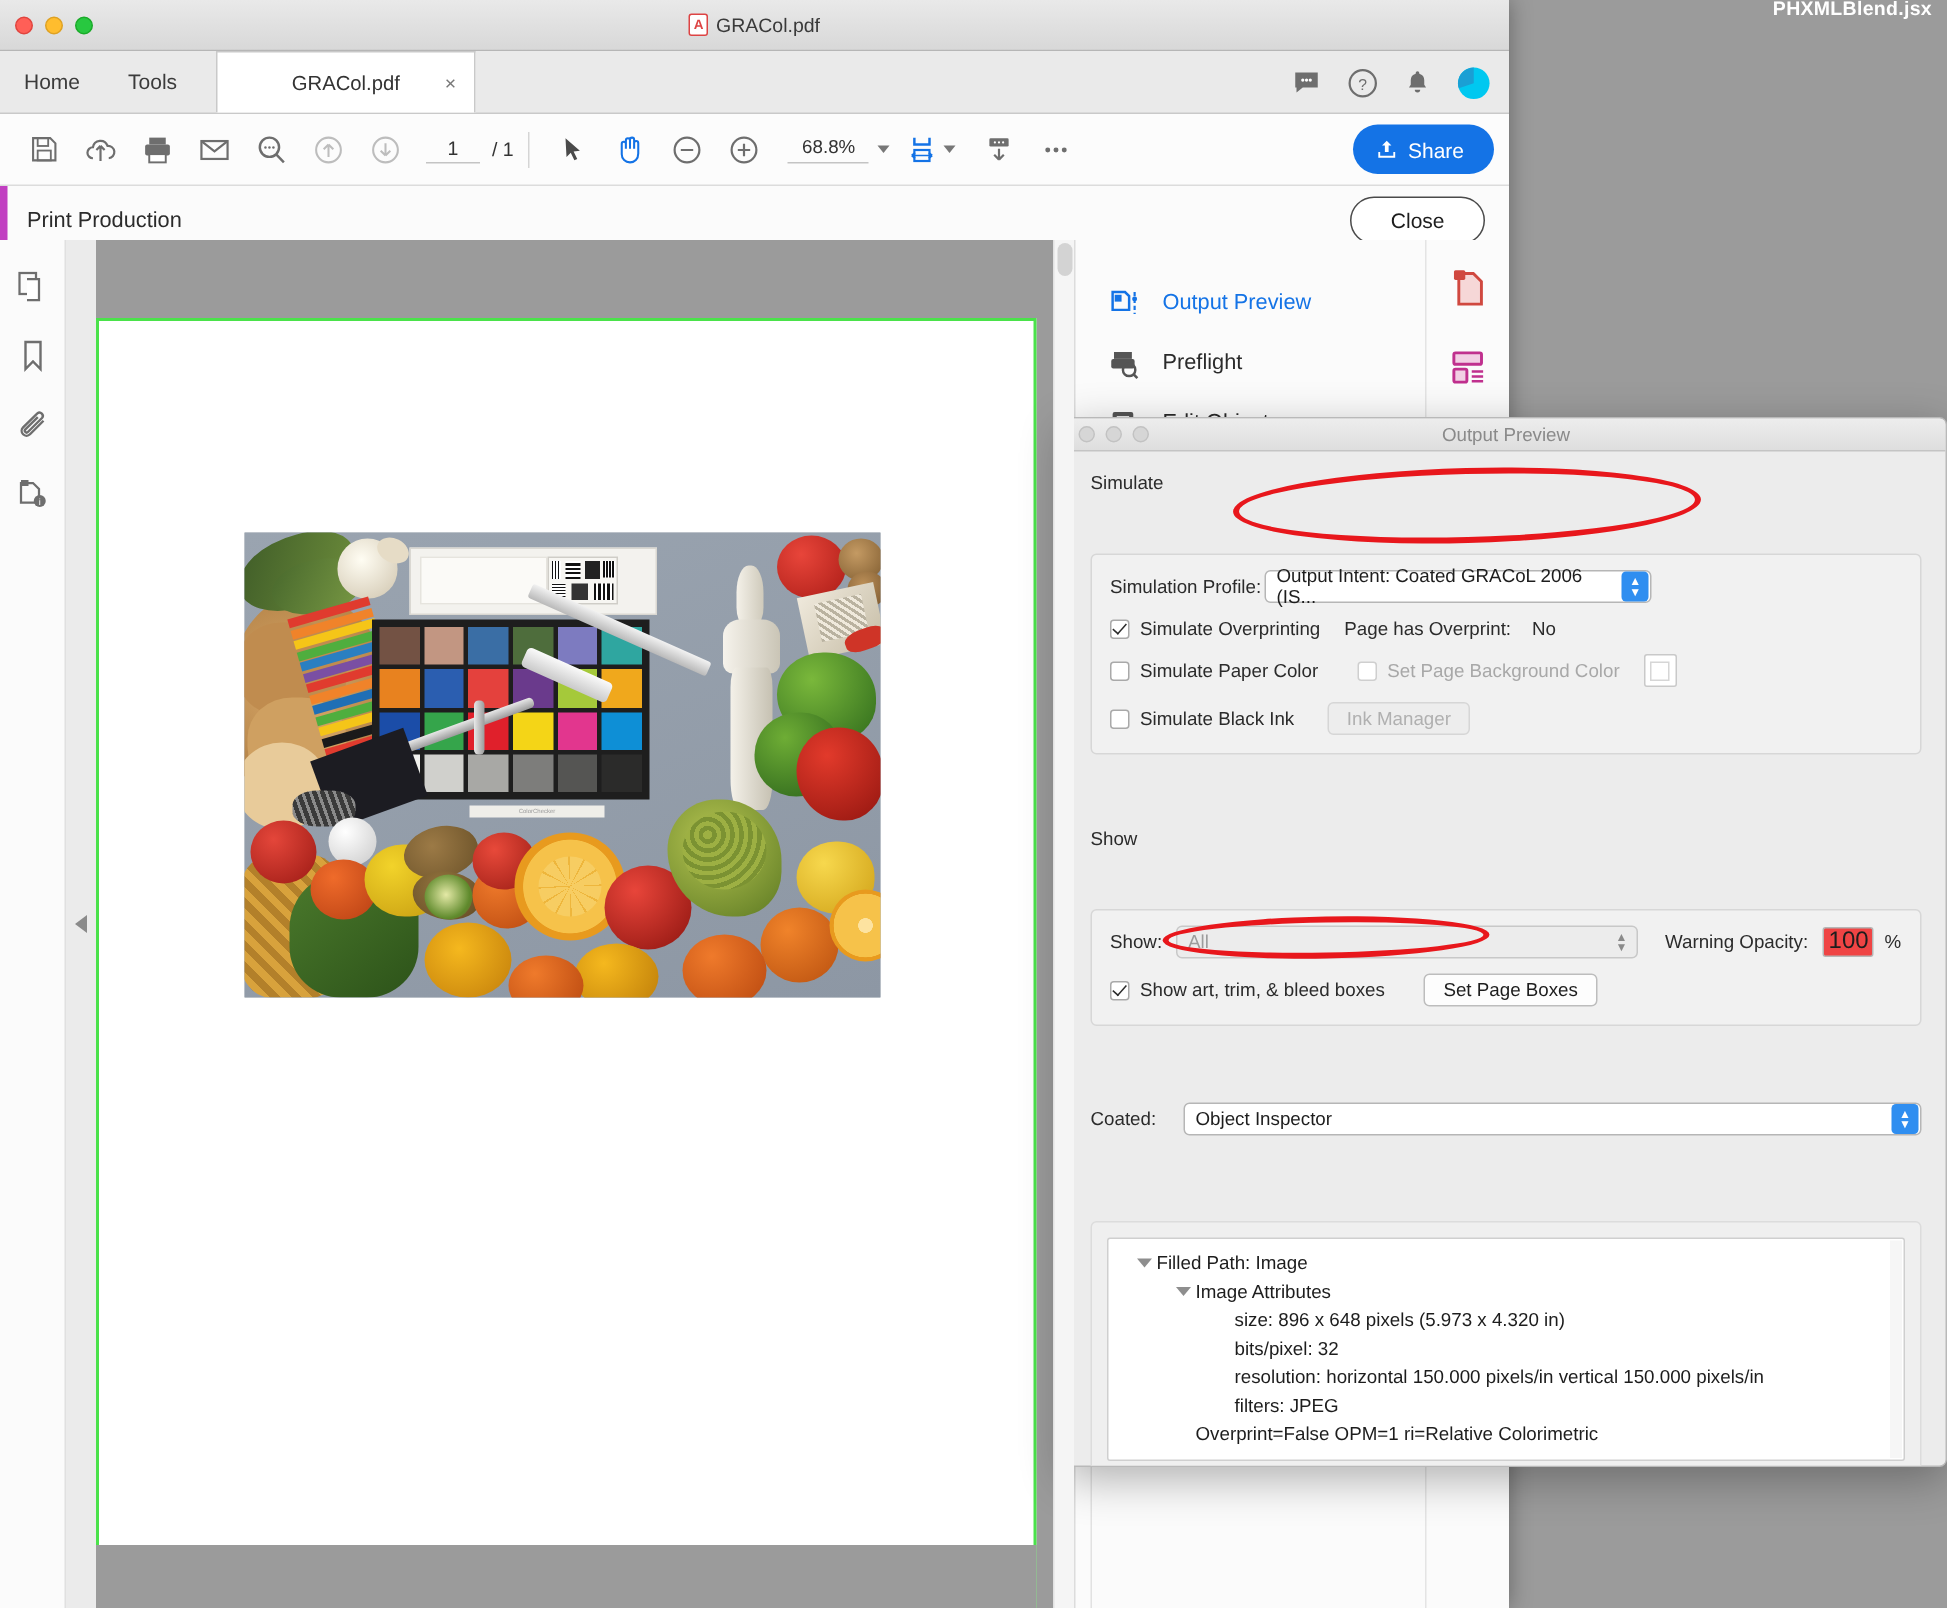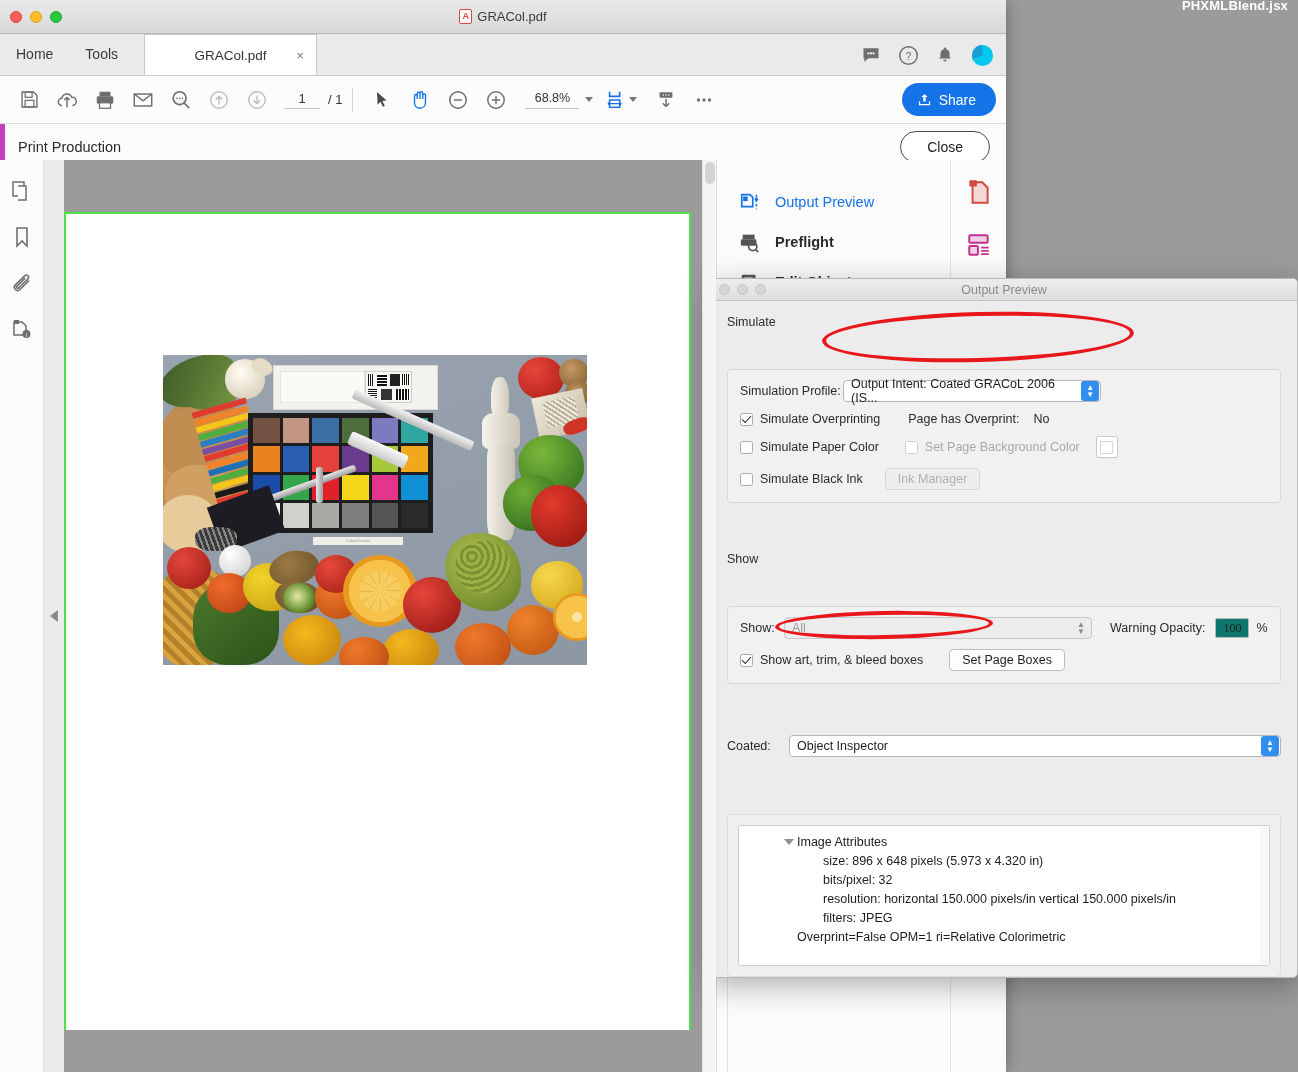--- a/index.html
+++ b/index.html
@@ -157,21 +157,21 @@
 
   
   .tool-pane{
     width:290px; background:#fbfbfb; border-left:1px solid #dcdcdc; display:flex;
   }
   .tool-list{ flex:1; padding-top:22px; }
   .tool-item{
     display:flex; align-items:center; gap:14px; padding:9px 0 9px 22px; font-size:14.5px; cursor:pointer;
   }
   .tool-item.active{ color:#1473e6; }
-  .tool-item.plain{ color:#2b2b2b;font-weight:bold; }
+  .tool-item.plain{ color:#2b2b2b; }
   .tool-icons{
     width:56px; border-left:1px solid #e4e4e4; padding-top:18px;
     display:flex; flex-direction:column; align-items:center; gap:26px;
   }
   .pane-divider{
     position:absolute; left:727px; top:735px; width:1px; bottom:0; background:#e2e2e2;
   }
 
   
   .dialog{
@@ -231,23 +231,23 @@
     display:flex; align-items:center; justify-content:center;
   }
   .swatch-inner{ width:13px;height:13px;border:1px solid #d6d6d6;background:#fff;}
   .btn{
     border:1px solid #bdbdbd; border-radius:4px; background:#fdfdfd;
     height:22px; padding:0 12px; font-size:12.5px; color:#1d1d1d;
     display:inline-flex; align-items:center; cursor:pointer;
   }
   .btn.dim{ color:#b0b0b0; background:#ededed; border-color:#d6d6d6;}
   .numfield{
-    width:34px; height:20px; border:1px solid #b6b6b6; background:#0f766e;
-    border-radius:2px; text-align:center; font-size:12px; color:#1d1d1d;
-    display:flex; align-items:center; justify-content:center;font-family:Liberation Serif, serif;
+    width:34px; height:20px; border:1px solid #b6b6b6; background:#ef4444;
+    border-radius:2px; text-align:center; font-size:16px; color:#1d1d1d;
+    display:flex; align-items:center; justify-content:center;
   }
 
   .tree-wrap{
     margin-top:12px; background:#efefef; border:1px solid #dcdcdc; border-radius:4px;
     padding:10px; flex:1; display:flex; min-height:0;
   }
   .tree{
     flex:1; background:#fff; border:1px solid #cfcfcf; border-radius:2px;
     padding:7px 6px; font-size:12.5px; color:#1d1d1d; position:relative; overflow:hidden;
   }
@@ -683,21 +683,21 @@
       <div class="row">
         <span class="lbl" style="width:103px">Simulation Profile:</span>
         <div class="popup" style="width:258px">
           <span>Output Intent: Coated GRACoL 2006 (IS...</span>
           <span class="steppers">▲<br>▼</span>
         </div>
       </div>
 
       <div class="row">
         <span class="cb checked"></span>
-        <span class="lbl" style="margin-right:28px">Simulate Overprinting</span>
+        <span class="lbl" style="margin-right:16px">Simulate Overprinting</span>
         <span class="lbl" style="margin-right:14px">Page has Overprint:</span>
         <span class="lbl">No</span>
       </div>
 
       <div class="row">
         <span class="cb"></span>
         <span class="lbl" style="margin-right:26px">Simulate Paper Color</span>
         <span class="cb dim"></span>
         <span class="lbl dim" style="margin-right:16px">Set Page Background Color</span>
         <span class="swatch-box">
@@ -735,20 +735,27 @@
       <span class="lbl" style="width:62px">Coated:</span>
       <div class="popup" style="flex:1">
         <span>Object Inspector</span>
         <span class="steppers">▲<br>▼</span>
       </div>
     </div>
 
     <div class="tree-wrap">
       <div class="tree">
         <div>
+            <div class="tnode">
+              <span style="display: inline-block; width: 10px; flex: 0 0 auto;"></span>
+              <span style="width: 16px; flex: 0 0 auto; display: inline-flex; justify-content: center;">
+                <span class="tri"></span>
+              </span>
+              <span>Filled Path: Image</span>
+            </div>
             <div class="tnode">
               <span style="display: inline-block; width: 36px; flex: 0 0 auto;"></span>
               <span style="width: 16px; flex: 0 0 auto; display: inline-flex; justify-content: center;">
                 <span class="tri"></span>
               </span>
               <span>Image Attributes</span>
             </div>
             <div class="tnode">
               <span style="display: inline-block; width: 62px; flex: 0 0 auto;"></span>
               <span style="width: 16px; flex: 0 0 auto; display: inline-flex; justify-content: center;"></span>

